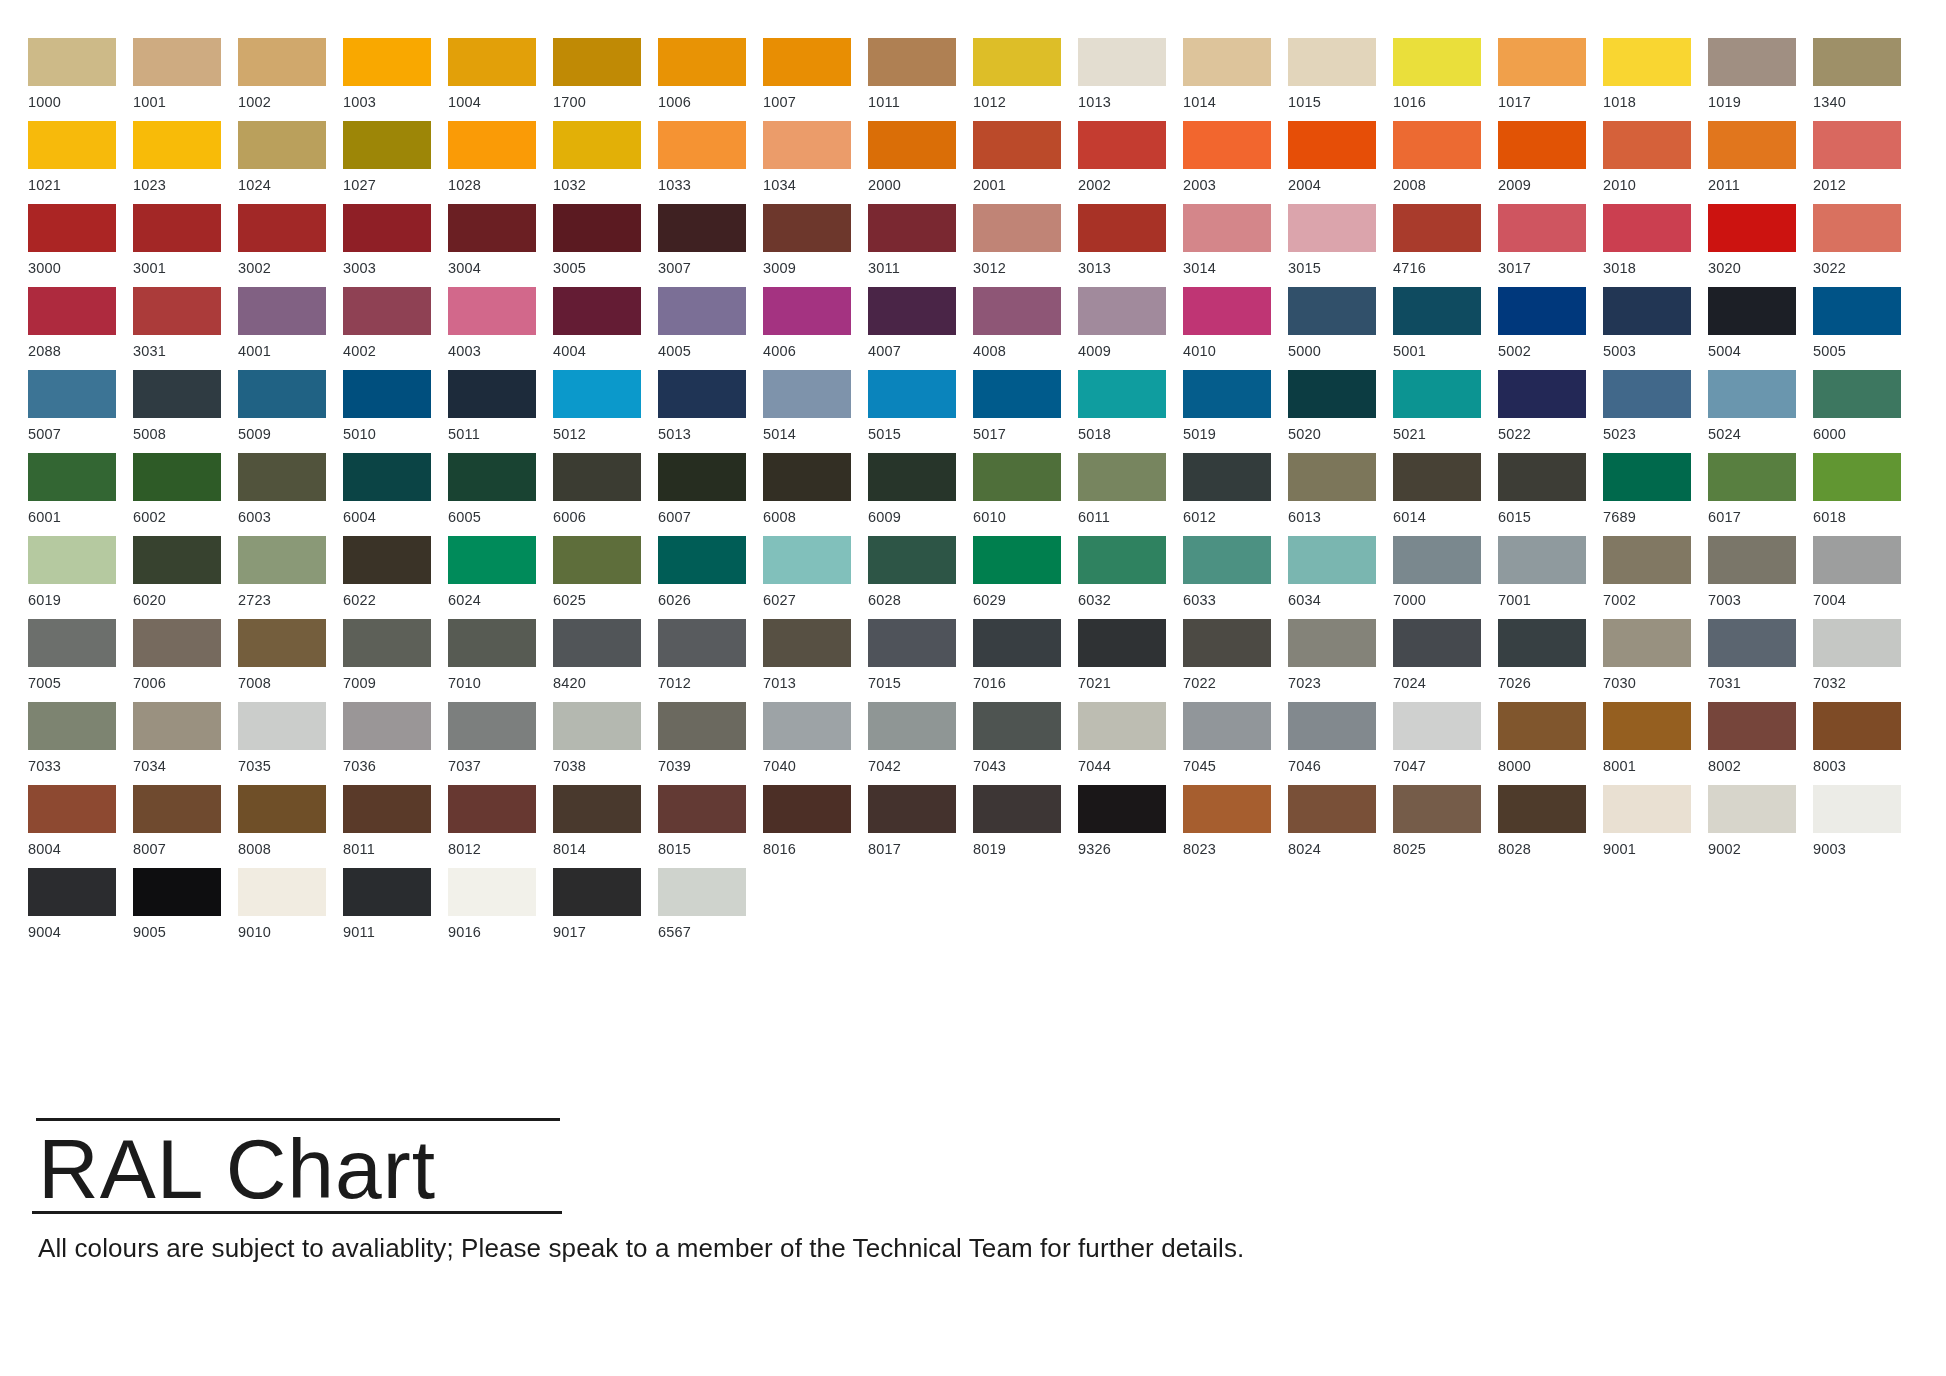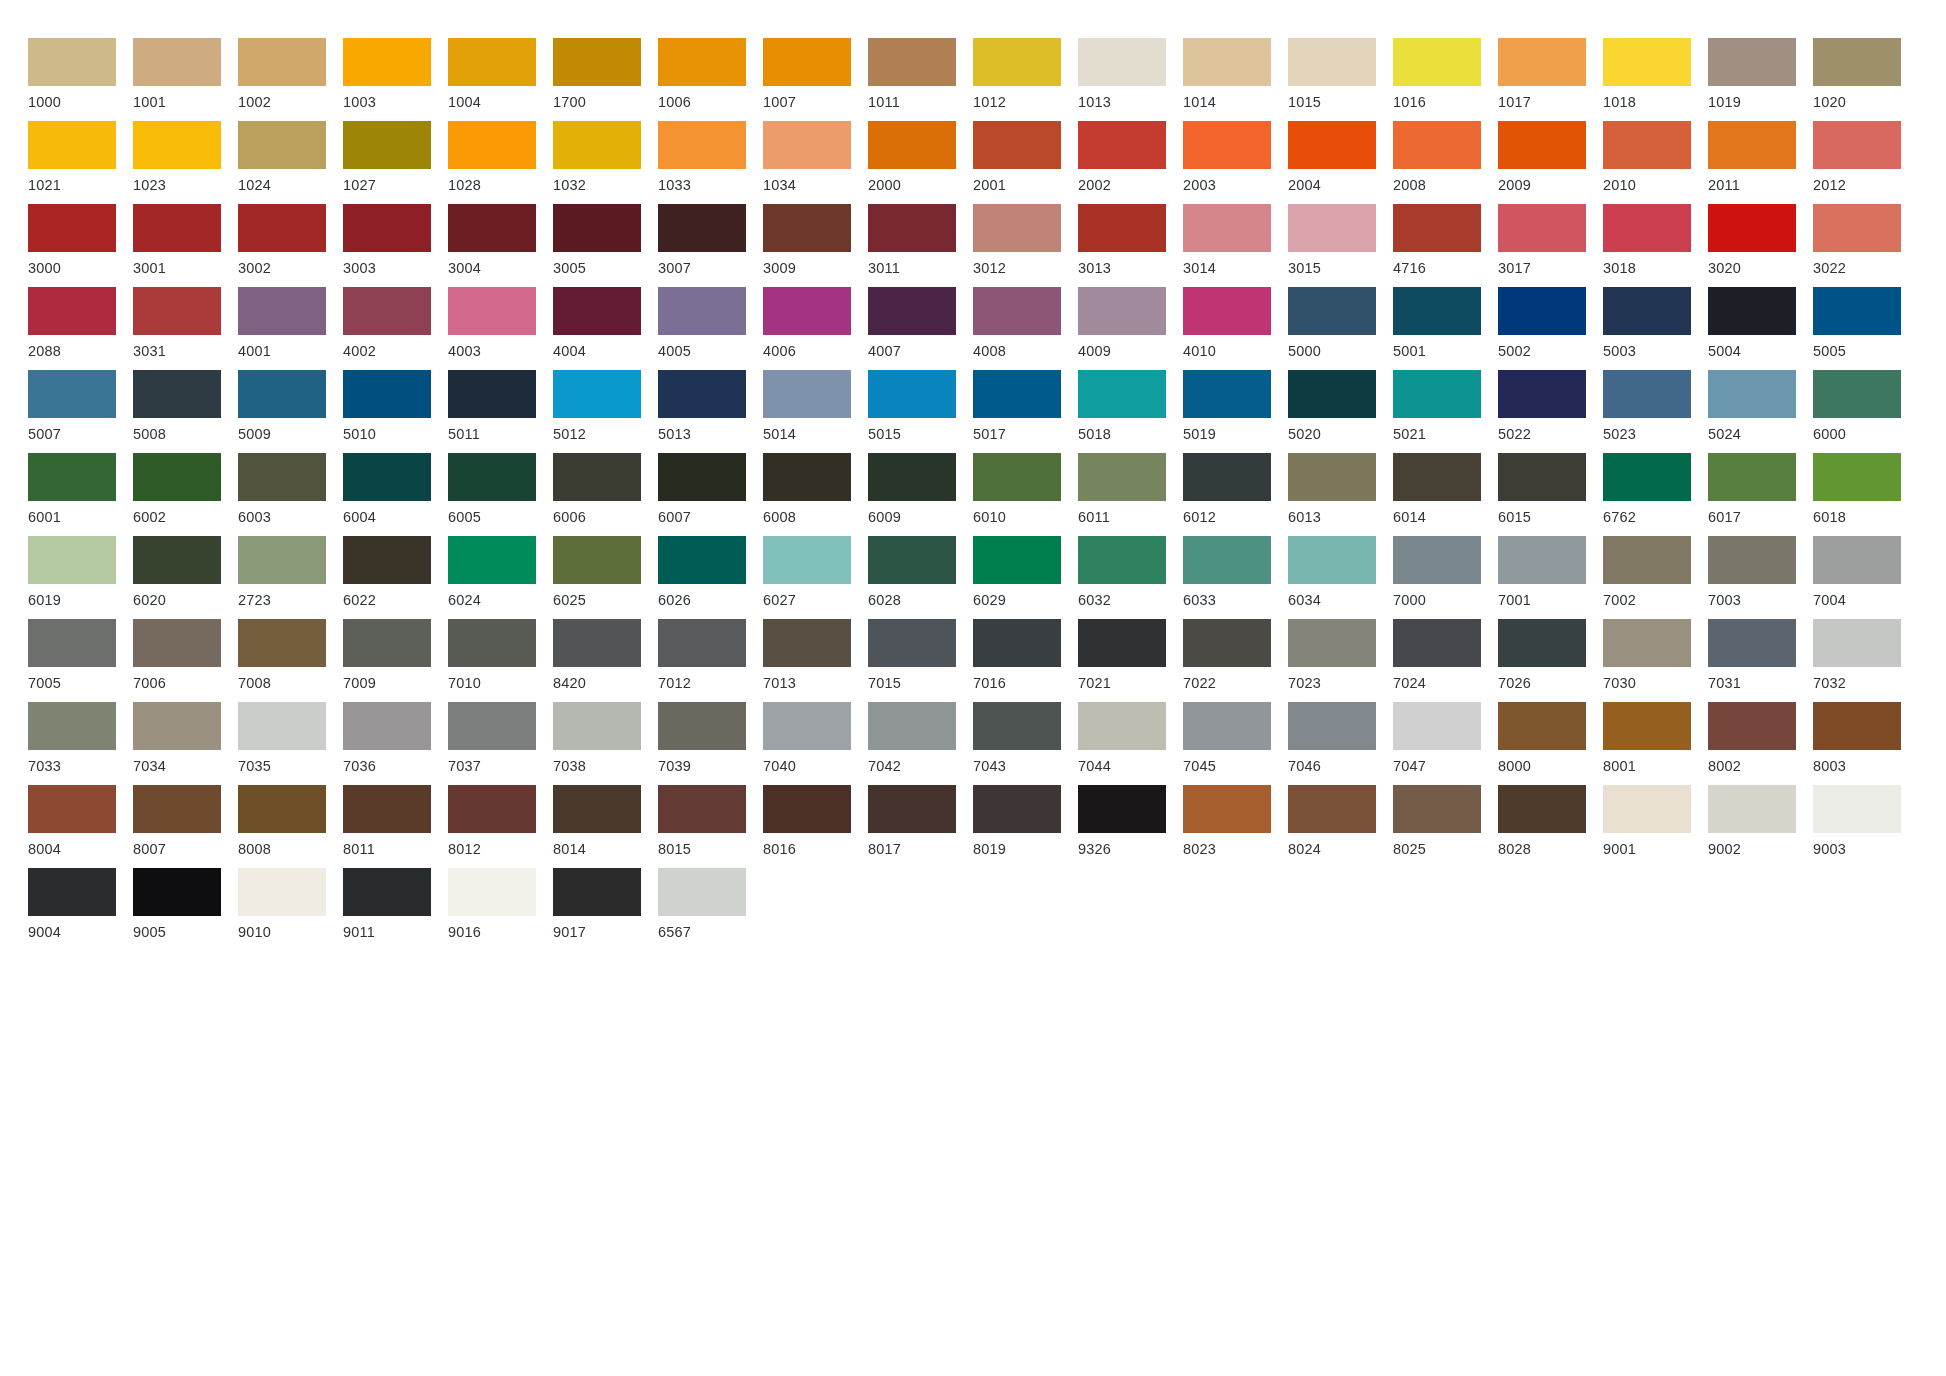--- a/index.html
+++ b/index.html
@@ -156,21 +156,21 @@
       <div class="cell">
         <span class="chip" style="background: rgb(249, 214, 49);"></span>
         <span class="code">1018</span>
       </div>
       <div class="cell">
         <span class="chip" style="background: rgb(160, 143, 130);"></span>
         <span class="code">1019</span>
       </div>
       <div class="cell">
         <span class="chip" style="background: rgb(158, 144, 104);"></span>
-        <span class="code">1020</span>
+        <span class="code">1340</span>
       </div>
       <div class="cell">
         <span class="chip" style="background: rgb(247, 186, 11);"></span>
         <span class="code">1021</span>
       </div>
       <div class="cell">
         <span class="chip" style="background: rgb(248, 187, 8);"></span>
         <span class="code">1023</span>
       </div>
       <div class="cell">
@@ -508,21 +508,21 @@
       <div class="cell">
         <span class="chip" style="background: rgb(71, 65, 53);"></span>
         <span class="code">6014</span>
       </div>
       <div class="cell">
         <span class="chip" style="background: rgb(61, 61, 54);"></span>
         <span class="code">6015</span>
       </div>
       <div class="cell">
         <span class="chip" style="background: rgb(0, 105, 76);"></span>
-        <span class="code">6762</span>
+        <span class="code">7689</span>
       </div>
       <div class="cell">
         <span class="chip" style="background: rgb(88, 127, 64);"></span>
         <span class="code">6017</span>
       </div>
       <div class="cell">
         <span class="chip" style="background: rgb(97, 150, 50);"></span>
         <span class="code">6018</span>
       </div>
       <div class="cell">
@@ -836,14 +836,20 @@
       <div class="cell">
         <span class="chip" style="background: rgb(43, 43, 44);"></span>
         <span class="code">9017</span>
       </div>
       <div class="cell">
         <span class="chip" style="background: rgb(207, 211, 205);"></span>
         <span class="code">6567</span>
       </div>
     </div>
 
+  <div class="title-block">
+    <div class="title-rule-top"></div>
+    <div class="chart-title">RAL Chart</div>
+    <div class="title-rule-bottom"></div>
+    <div class="chart-subtitle">All colours are subject to avaliablity; Please speak to a member of the Technical Team for further details.</div>
+  </div>
 
 </div>
 
 </body></html>

